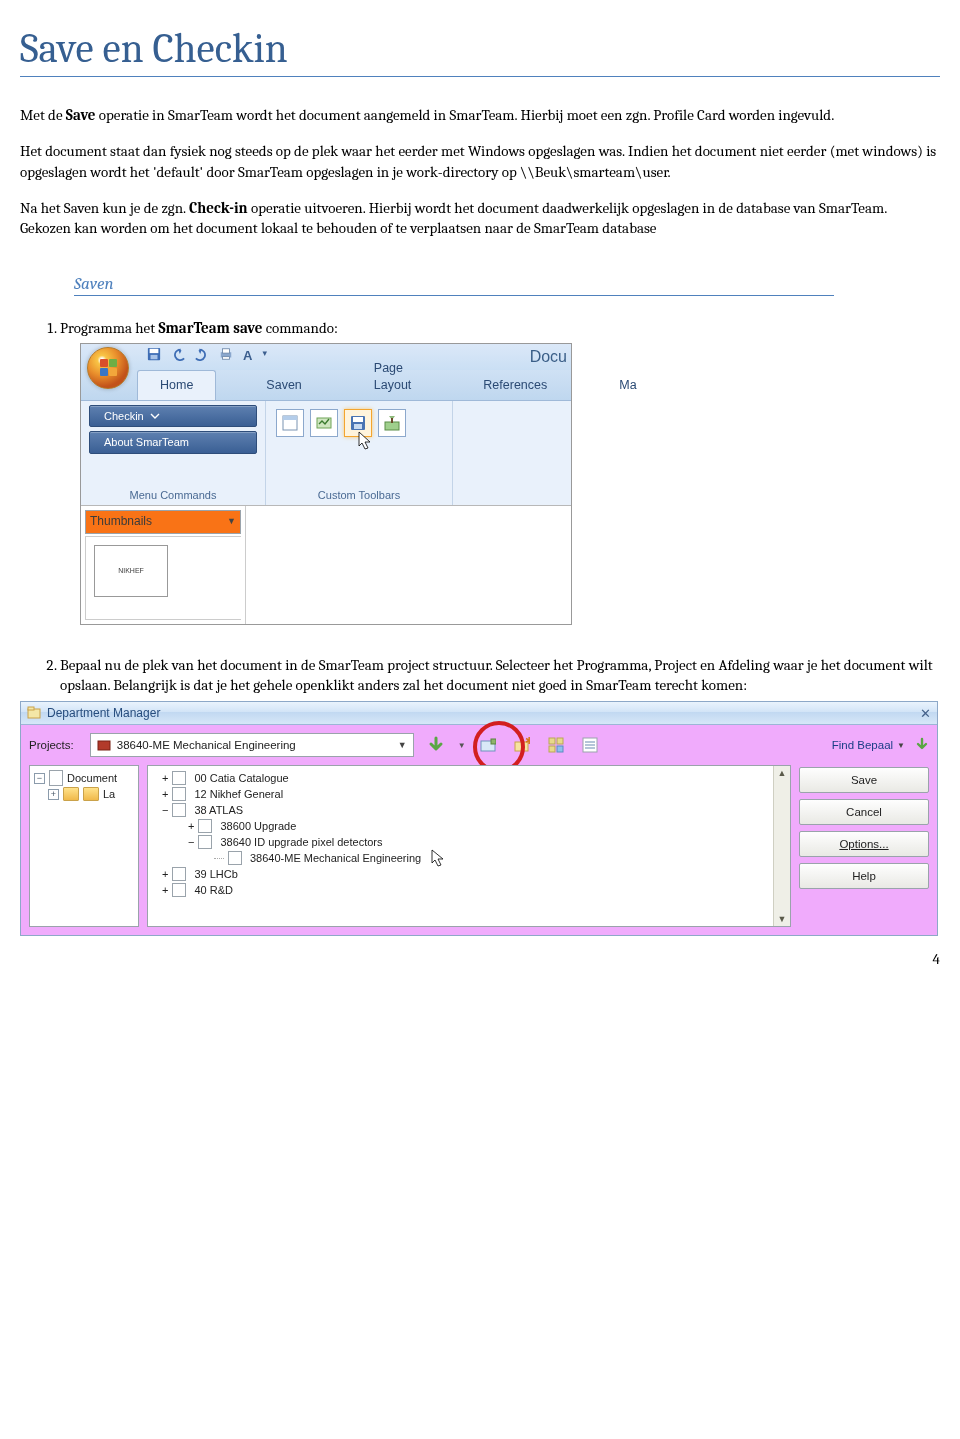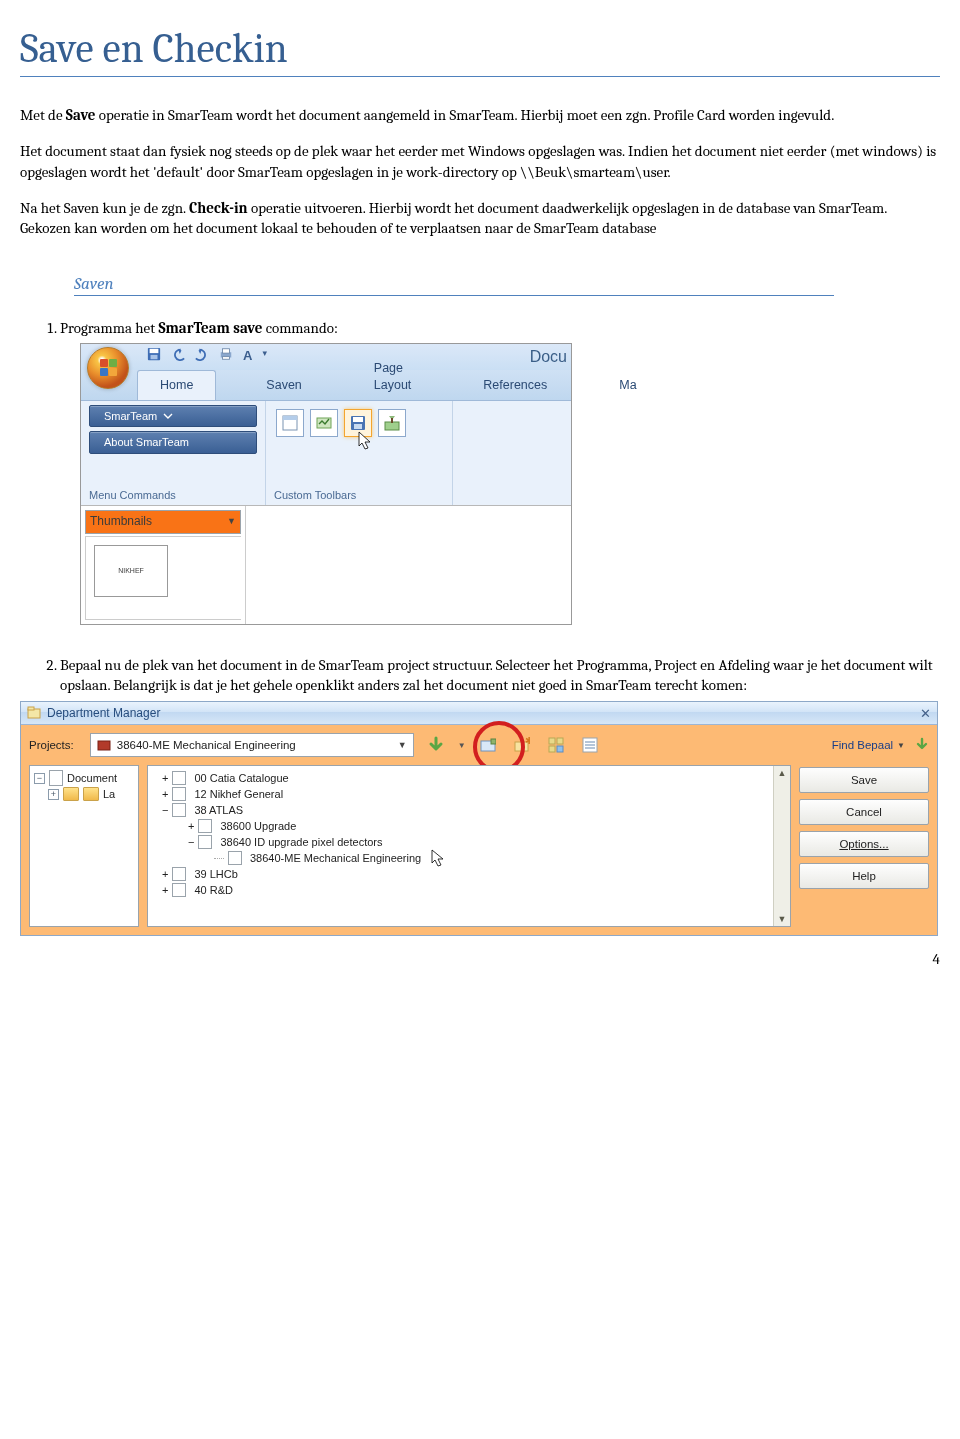--- a/index.html
+++ b/index.html
@@ -109,21 +109,21 @@
     border-top:1px solid #9fb9d8;
     display:flex;
   }
   .rb-group {
     border-right:1px solid #c3d4e8;
     padding:4px 8px 2px 8px;
     display:flex; flex-direction:column; justify-content:space-between;
     position:relative;
   }
   .rb-group .group-label {
-    text-align:left; font-size:11px; color:#4a6a93; padding-top:4px;
+    text-align:center; font-size:11px; color:#4a6a93; padding-top:4px;
   }
   .smarteam-btns { display:flex; flex-direction:column; gap:4px; }
   .st-btn {
     background:linear-gradient(#5e80b0,#3a5f94);
     color:#fff; border:1px solid #2e4d7a; border-radius:2px;
     padding:3px 14px; font-size:11px; display:flex; align-items:center; gap:6px;
     box-shadow: inset 0 1px 0 rgba(255,255,255,.25);
   }
   .st-btn svg{width:10px;height:10px}
   .ct-icons { display:flex; gap:6px; padding:4px 2px; align-items:flex-start; }
@@ -161,21 +161,21 @@
     margin-top:6px;
   }
   .dm-title {
     height:22px;
     background:linear-gradient(#eaf3fd,#d2e4f7 45%,#c1d8f1 46%,#d6e7f8);
     border-bottom:1px solid #9cb6d6;
     display:flex; align-items:center; padding:0 6px; gap:6px;
     color:#274d7e; font-size:12px;
   }
   .dm-title .close { margin-left:auto; color:#436089; font-size:13px; }
-  .dm-body { background:#fdba74; padding:8px;text-align:center; }
+  .dm-body { background:#f0abfc; padding:8px;text-align:center; }
   .dm-toolbar {
     display:flex; align-items:center; gap:10px; margin-bottom:8px;
   }
   .dm-toolbar .proj-label{ margin-right:6px; }
   .dm-combo {
     display:flex;align-items:center;gap:6px;
     border:1px solid #9aa3ab;background:#fff;height:22px;padding:0 6px;
     width:310px;
   }
   .dm-combo .chev{margin-left:auto;font-size:9px;color:#444}
@@ -272,21 +272,21 @@
         <div class="tab active">Home</div>
         <div class="tab">Saven</div>
         <div class="tab">Page Layout</div>
         <div class="tab">References</div>
         <div class="tab">Ma</div>
       </div>
       <div class="ribbon-body">
         <div class="rb-group" style="width:168px">
           <div class="smarteam-btns">
             <div class="st-btn">
-              <span>SmarTeam</span>
+              <span>Checkin</span>
               <svg viewBox="0 0 10 10">
                   <path d="M1 3l4 4 4-4" fill="none" stroke="#fff" stroke-width="1.4"></path>
                 </svg>
             </div>
             <div class="st-btn">
               <span>About SmarTeam</span>
             </div>
           </div>
           <div class="group-label">Menu Commands</div>
         </div>

